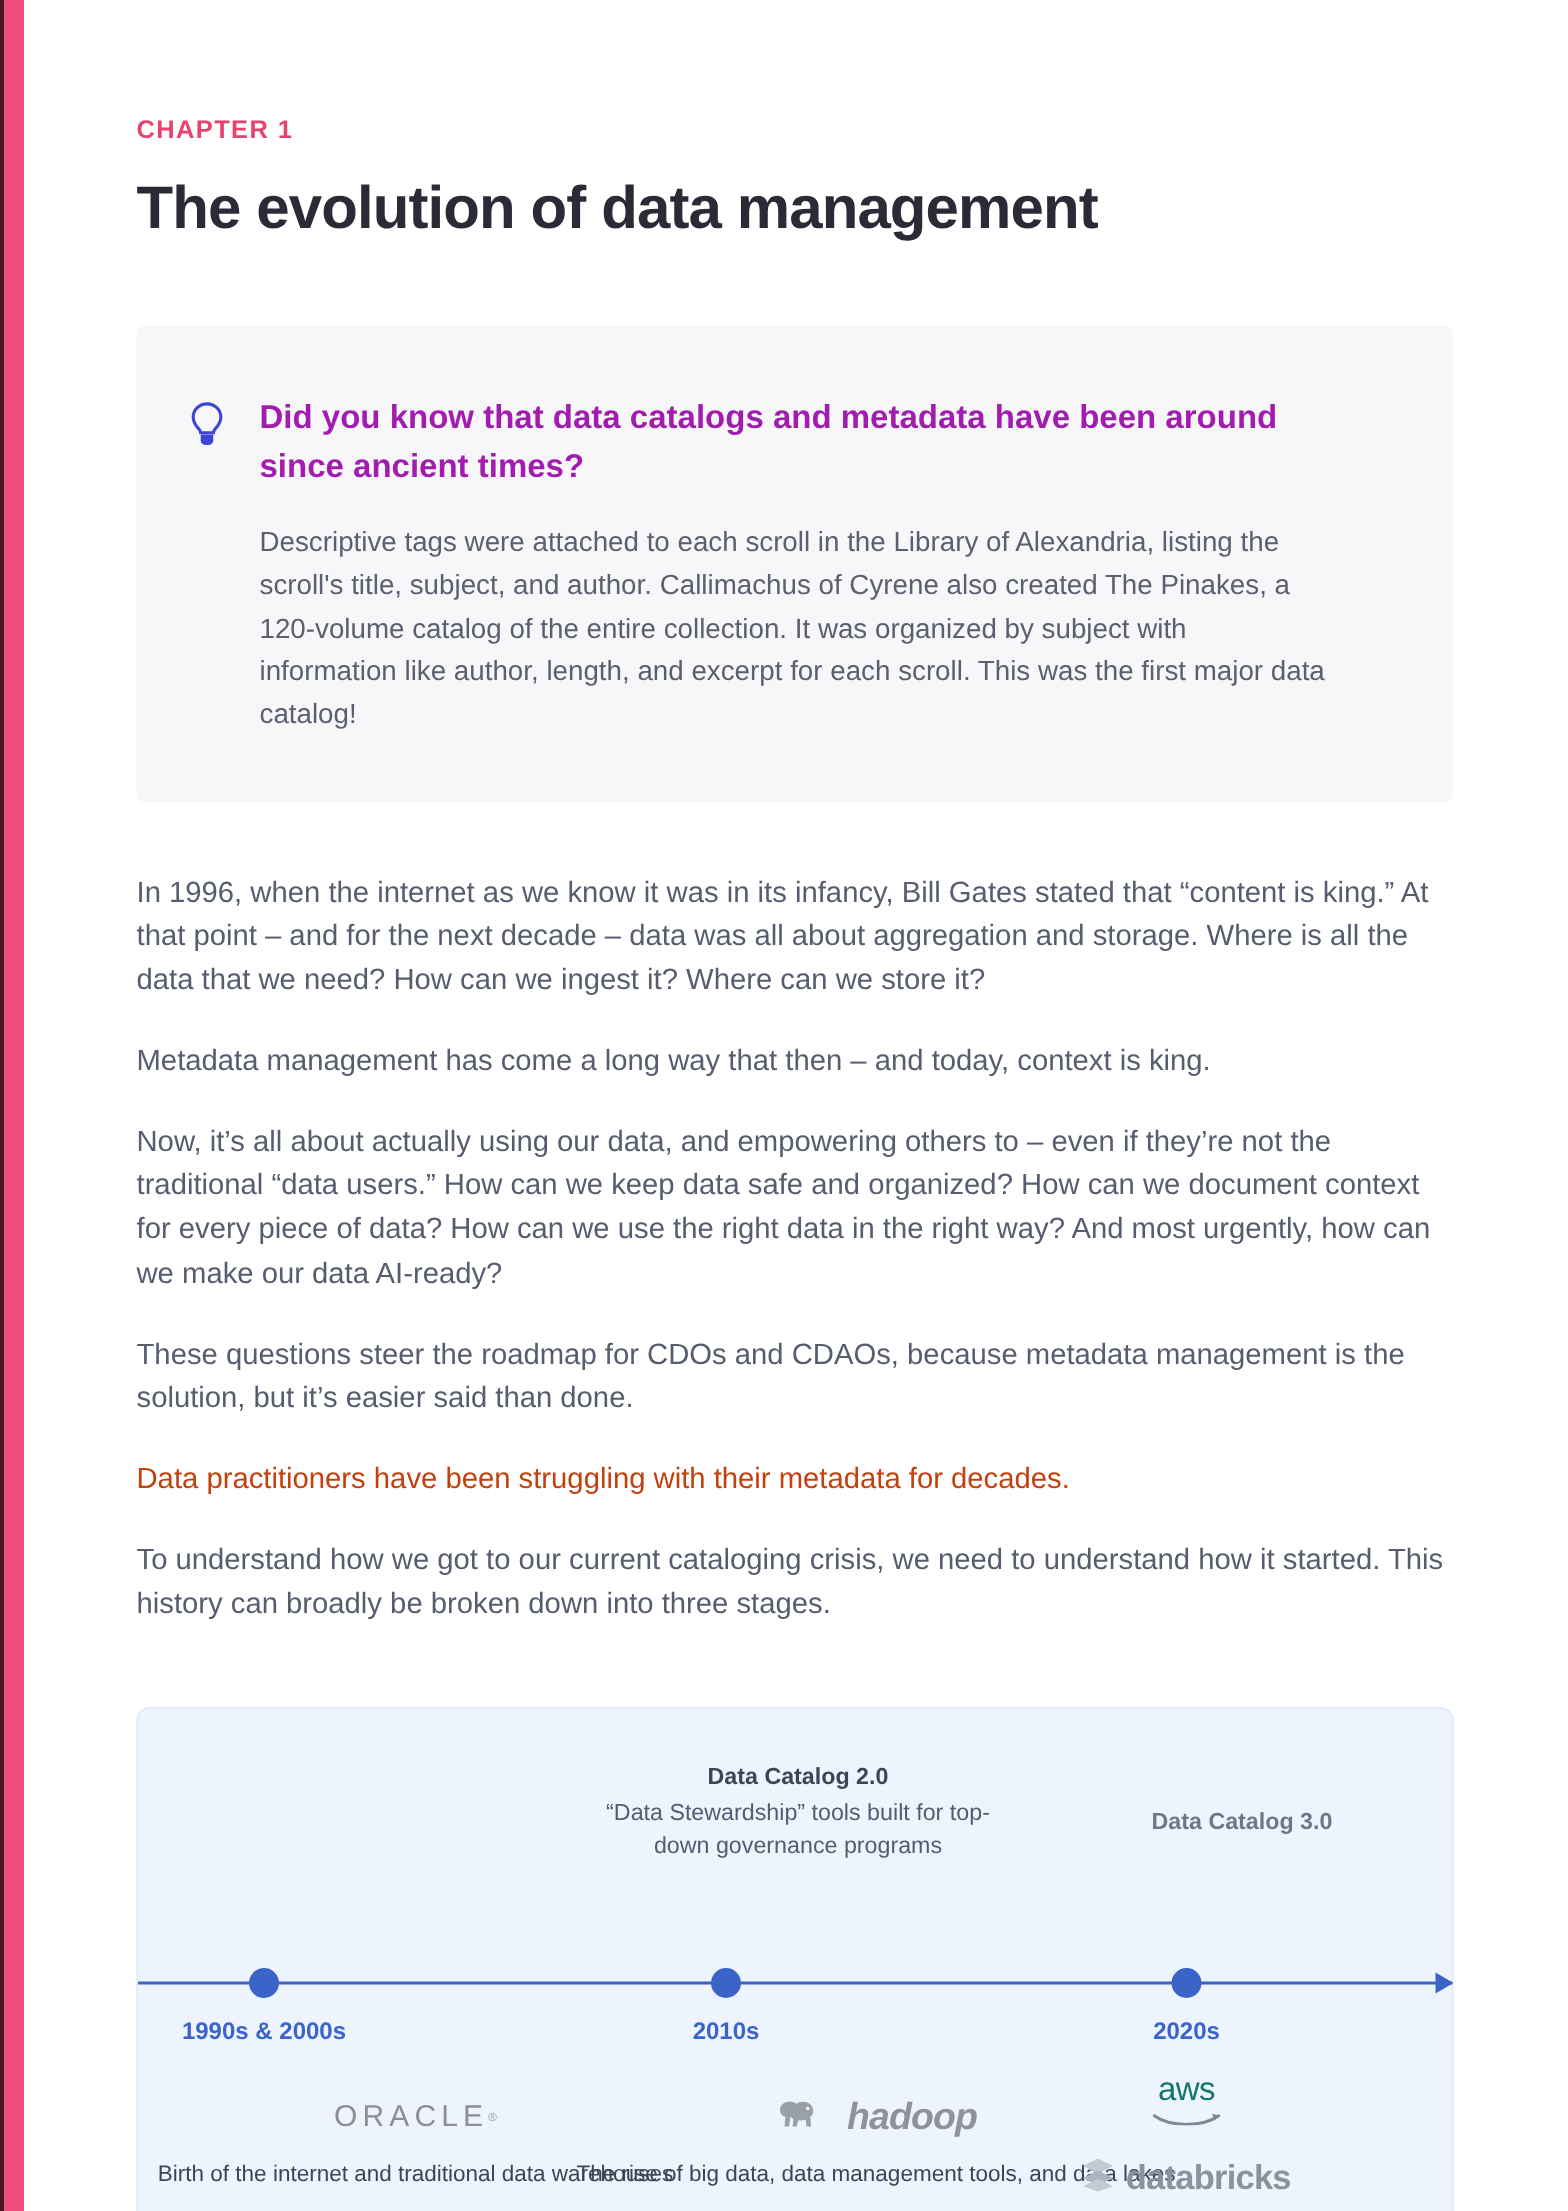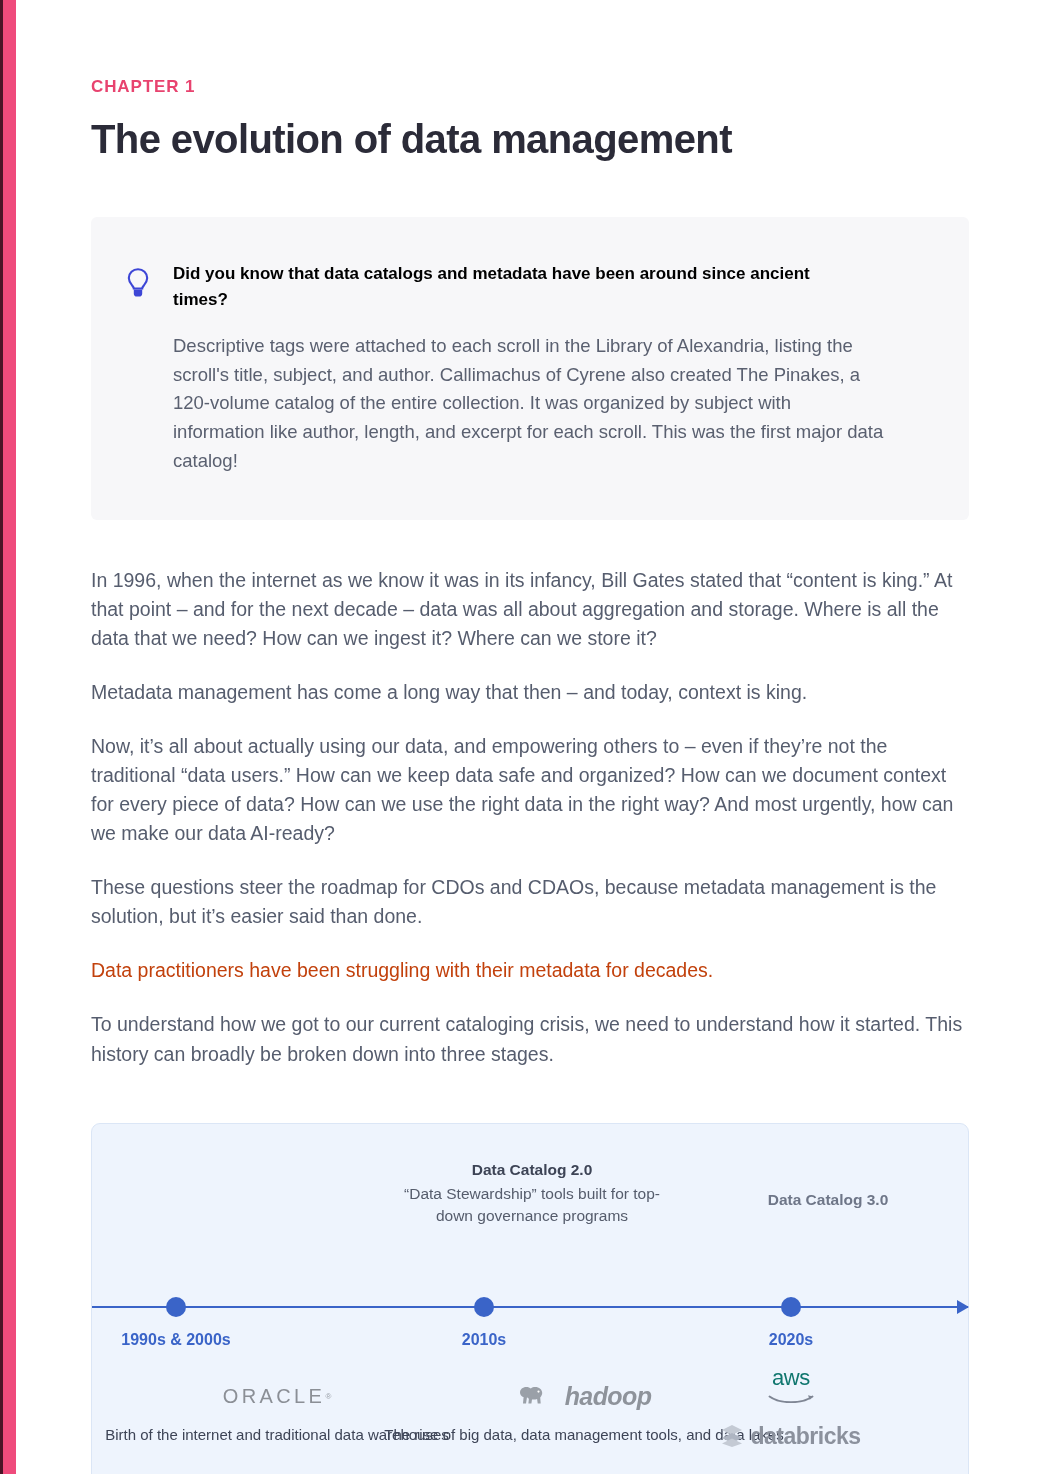--- a/index.html
+++ b/index.html
@@ -70,23 +70,23 @@
   }
   .bulb-icon {
     flex: 0 0 auto;
     width: 28px;
     padding-top: 6px;
   }
   .callout-body {
     flex: 1 1 auto;
   }
   .callout-title {
-    font-size: 17px;
-    font-weight: 700;
-    color: #000000;
+    font-size: 22px;
+    font-weight: 700;
+    color: #a21caf;
     line-height: 1.52;
     max-width: 690px;
   }
   .callout-text {
     margin-top: 19px;
     font-size: 18.5px;
     color: #5a6070;
     line-height: 1.56;
     max-width: 712px;
   }

